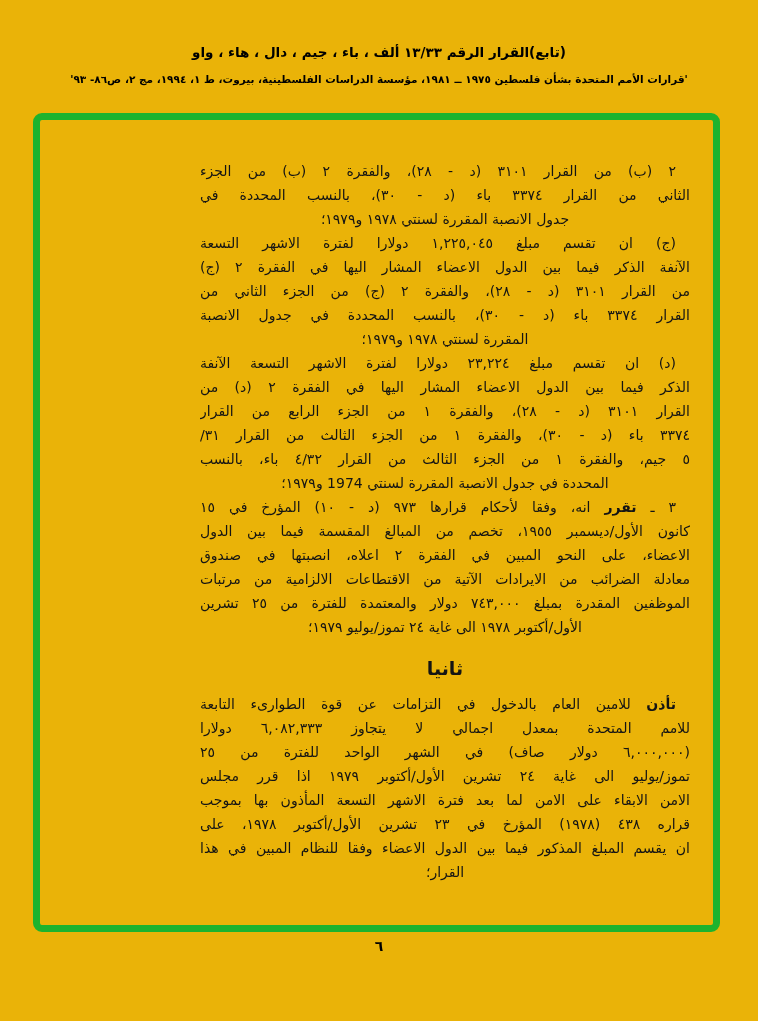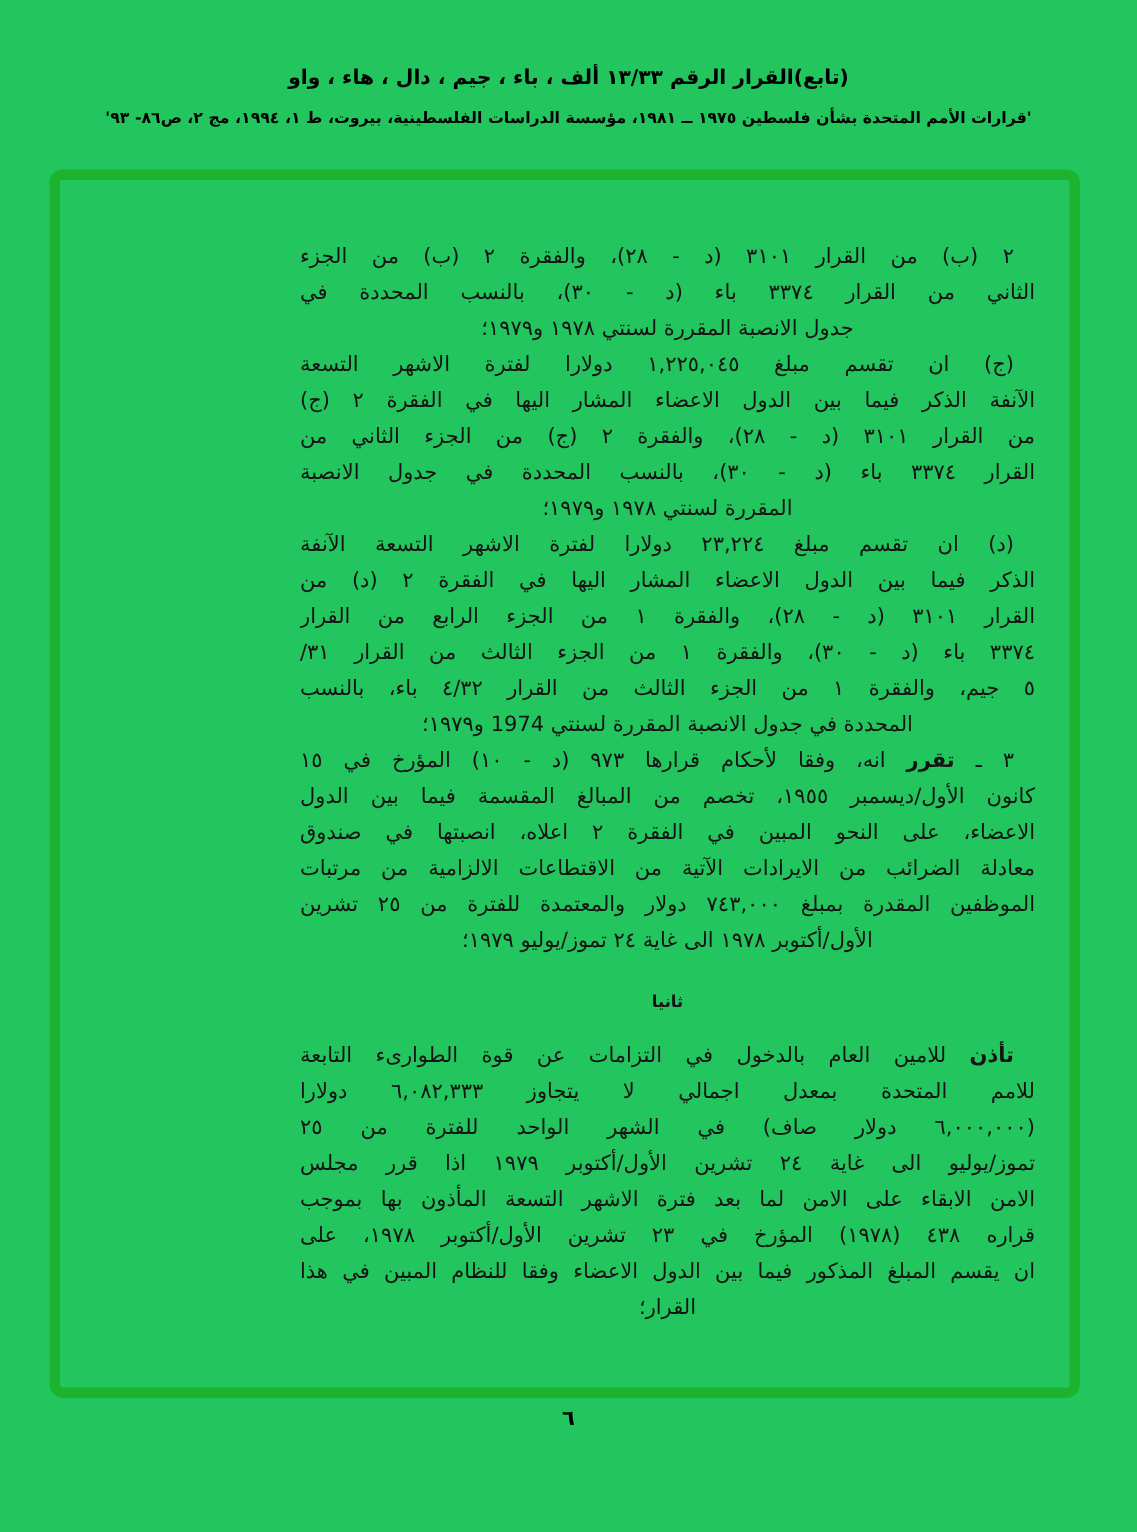--- a/index.html
+++ b/index.html
@@ -1,19 +1,19 @@
 <!DOCTYPE html>
 <html lang="ar"><head>
 <meta charset="utf-8">
 <style>
   html,body{margin:0;padding:0;}
   .page{
     position:relative;
     width:758px;height:1021px;
-    background:#22c55e;
+    background:#eab308;
     font-family:"DejaVu Sans",sans-serif;
     color:#101010;
     overflow:hidden;
   }
   .header{
     position:absolute;top:44px;left:0;width:758px;
     text-align:center;direction:rtl;
   }
   .header .h1{
     font-size:13.5px;font-weight:bold;letter-spacing:0.2px;
@@ -36,21 +36,21 @@
     direction:rtl;
     font-size:14px;line-height:24px;
     color:#141414;
   }
   .line{height:24px;overflow:hidden;}
   .line.justify{text-align:justify;text-align-last:justify;}
   .line.center{text-align:center;}
   .line.indent{padding-right:14px;}
   .line.heading{
     text-align:center;font-weight:bold;
-    margin:17px 0 12px 0;font-size:11px;
+    margin:17px 0 12px 0;font-size:19px;
   }
   .b{font-weight:bold;margin-top:12px;}
   .pagenum{
     position:absolute;top:938px;left:0;width:758px;
     text-align:center;font-size:14px;font-weight:bold;color:#000;
   }
 </style>
 </head>
 <body>
 

